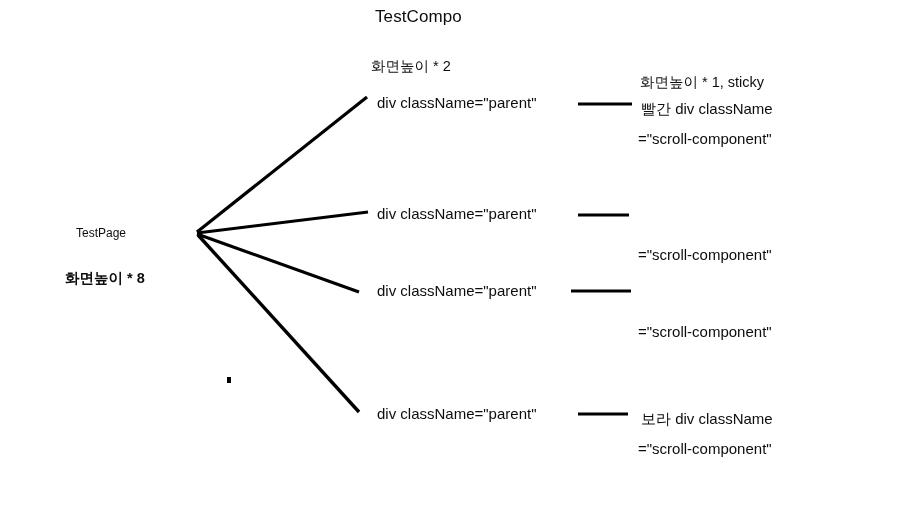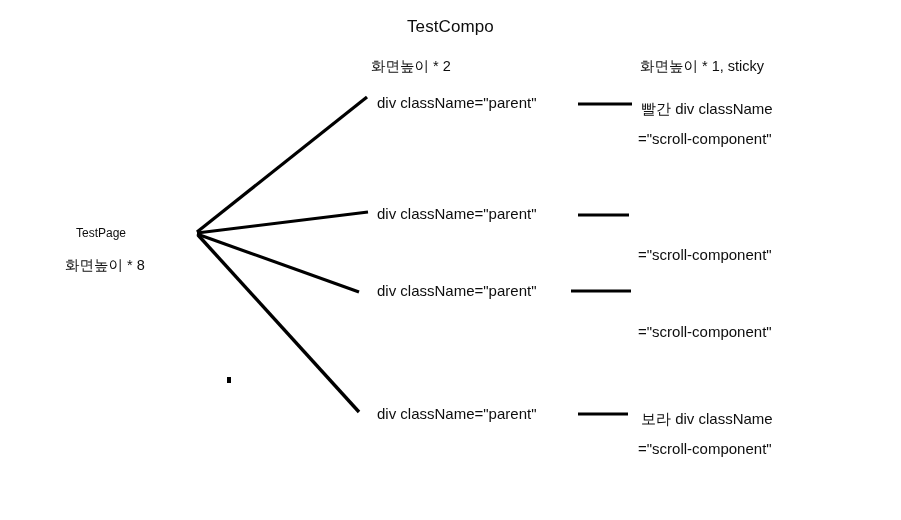--- a/index.html
+++ b/index.html
@@ -68,27 +68,27 @@
     <line x1="198" y1="235" x2="359" y2="412" stroke="#000000" stroke-width="3.4" stroke-linecap="butt"></line>
 
     <line x1="578" y1="104" x2="632" y2="104" stroke="#000000" stroke-width="3.2" stroke-linecap="butt"></line>
     <line x1="578" y1="215" x2="629" y2="215" stroke="#000000" stroke-width="3.2" stroke-linecap="butt"></line>
     <line x1="571" y1="291" x2="631" y2="291" stroke="#000000" stroke-width="3.2" stroke-linecap="butt"></line>
     <line x1="578" y1="414" x2="628" y2="414" stroke="#000000" stroke-width="3.2" stroke-linecap="butt"></line>
   </svg>
 
   <div class="dot" style="left:227px; top:377px;"></div>
 
-  <div class="txt title" style="left:375px; top:18px;margin-left:32px;">TestCompo</div>
+  <div class="txt title" style="left:375px; top:8px;">TestCompo</div>
 
   <div class="txt meta" style="left:371px; top:59px;">화면높이 * 2</div>
-  <div class="txt meta" style="left:640px; top:59px;">화면높이 * 1, sticky</div>
+  <div class="txt meta" style="left:640px; top:75px;">화면높이 * 1, sticky</div>
 
   <div class="txt root-title" style="left:76px; top:227px;">TestPage</div>
-  <div class="txt meta" style="left:65px; top:258px;">화면높이 * 8</div>
+  <div class="txt meta" style="left:65px; top:271px;font-weight:bold;">화면높이 * 8</div>
 
   <div class="txt node-label" style="left:377px; top:95px;">div className="parent"</div>
   <div class="txt leaf" style="left:641px; top:94px;text-align:center;">빨간 div className</div>
   <div class="txt leaf" style="left:638px; top:124px;">="scroll-component"</div>
 
   <div class="txt node-label" style="left:377px; top:206px;">div className="parent"</div>
   <div class="txt leaf" style="left:638px; top:240px;">="scroll-component"</div>
 
   <div class="txt node-label" style="left:377px; top:283px;">div className="parent"</div>
   <div class="txt leaf" style="left:638px; top:317px;">="scroll-component"</div>

